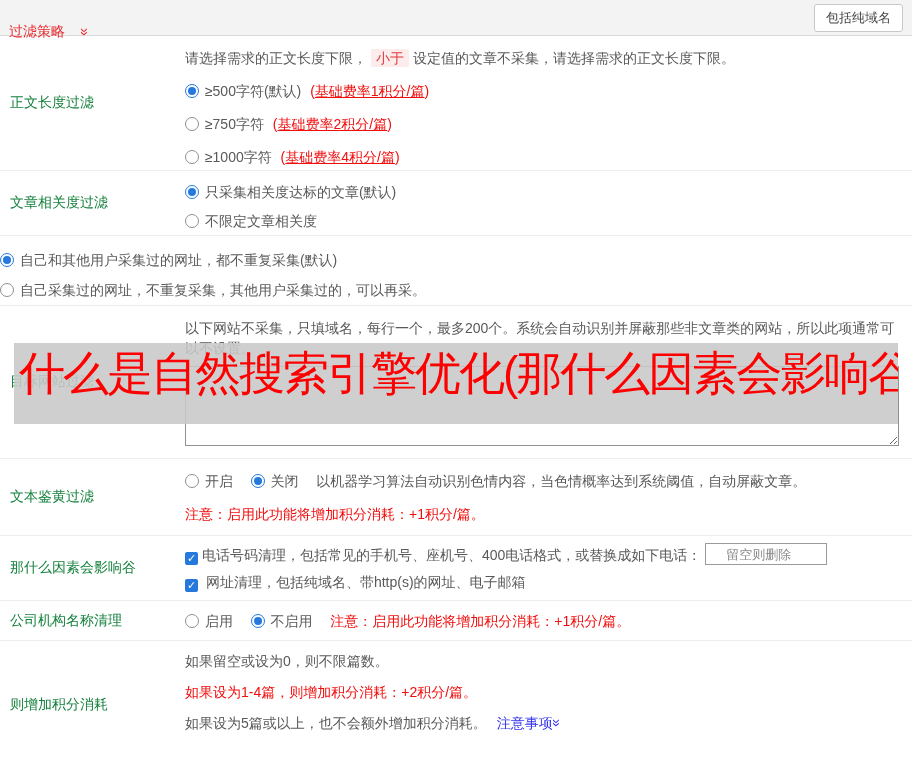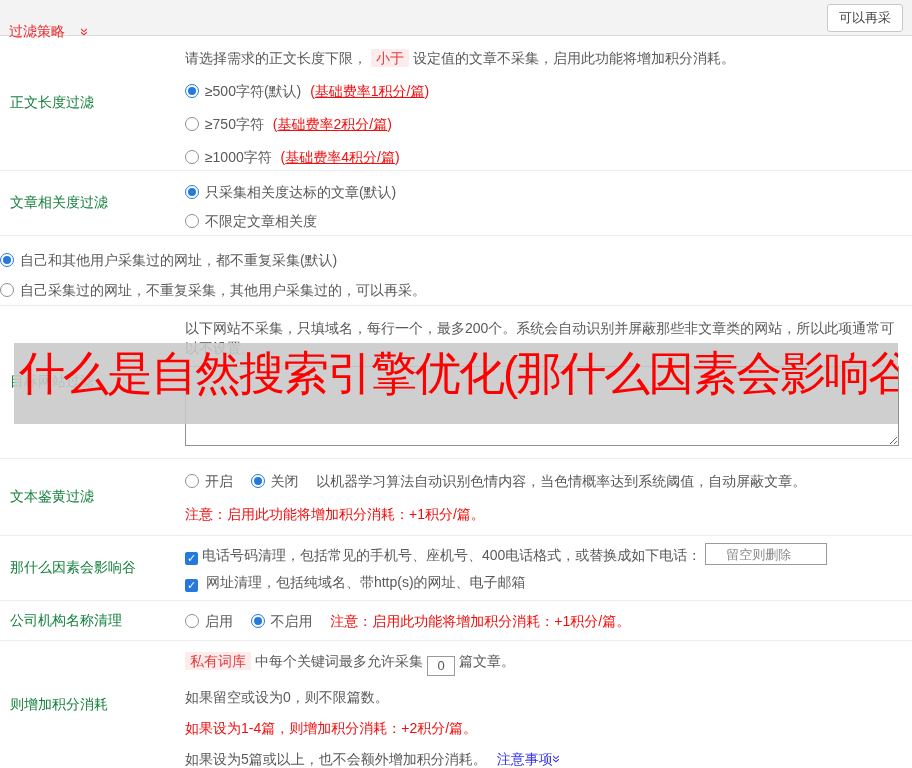--- a/index.html
+++ b/index.html
@@ -73,28 +73,28 @@
 </head>
 <body>
 
 <div class="page">
 
   <div class="header">
     <div class="header-title">
       <span>过滤策略</span>
       <span class="chev-dbl">»</span>
     </div>
-    <button class="save-btn">可以再采</button>
+    <button class="save-btn">包括纯域名</button>
   </div>
 
   <div class="row row-length">
     <div class="row-label">正文长度过滤</div>
     <div class="row-content">
       <div class="line">
-        <span>请选择需求的正文长度下限，</span><span class="badge">小于</span><span>设定值的文章不采集，启用此功能将增加积分消耗。</span>
+        <span>请选择需求的正文长度下限，</span><span class="badge">小于</span><span>设定值的文章不采集，请选择需求的正文长度下限。</span>
       </div>
       <div class="line">
         <span class="radio checked"></span>
         <span>≥500字符(默认)</span>
         <span class="red fee"><span>(</span><span class="u">基础费率1积分/篇</span><span>)</span></span>
       </div>
       <div class="line">
         <span class="radio"></span>
         <span>≥750字符</span>
         <span class="red fee"><span>(</span><span class="u">基础费率2积分/篇</span><span>)</span></span>
@@ -184,23 +184,20 @@
         <span>不启用</span>
         <span class="gap"></span>
         <span class="red">注意：启用此功能将增加积分消耗：+1积分/篇。</span>
       </div>
     </div>
   </div>
 
   <div class="row row-keyword">
     <div class="row-label">则增加积分消耗</div>
     <div class="row-content">
-      <div class="line">
-        <span class="badge" style="margin-left:0;">私有词库</span><span>中每个关键词最多允许采集</span><input class="count-input" type="text" value="0" style=""><span>篇文章。</span>
-      </div>
       <div class="line">如果留空或设为0，则不限篇数。</div>
       <div class="line red">如果设为1-4篇，则增加积分消耗：+2积分/篇。</div>
       <div class="line">
         <span>如果设为5篇或以上，也不会额外增加积分消耗。</span><a class="blue-link"><span>注意事项</span><span class="chev-dbl">»</span></a>
       </div>
     </div>
   </div>
 
   <div class="overlay">
     <span class="overlay-text">什么是自然搜索引擎优化(那什么因素会影响谷</span>

